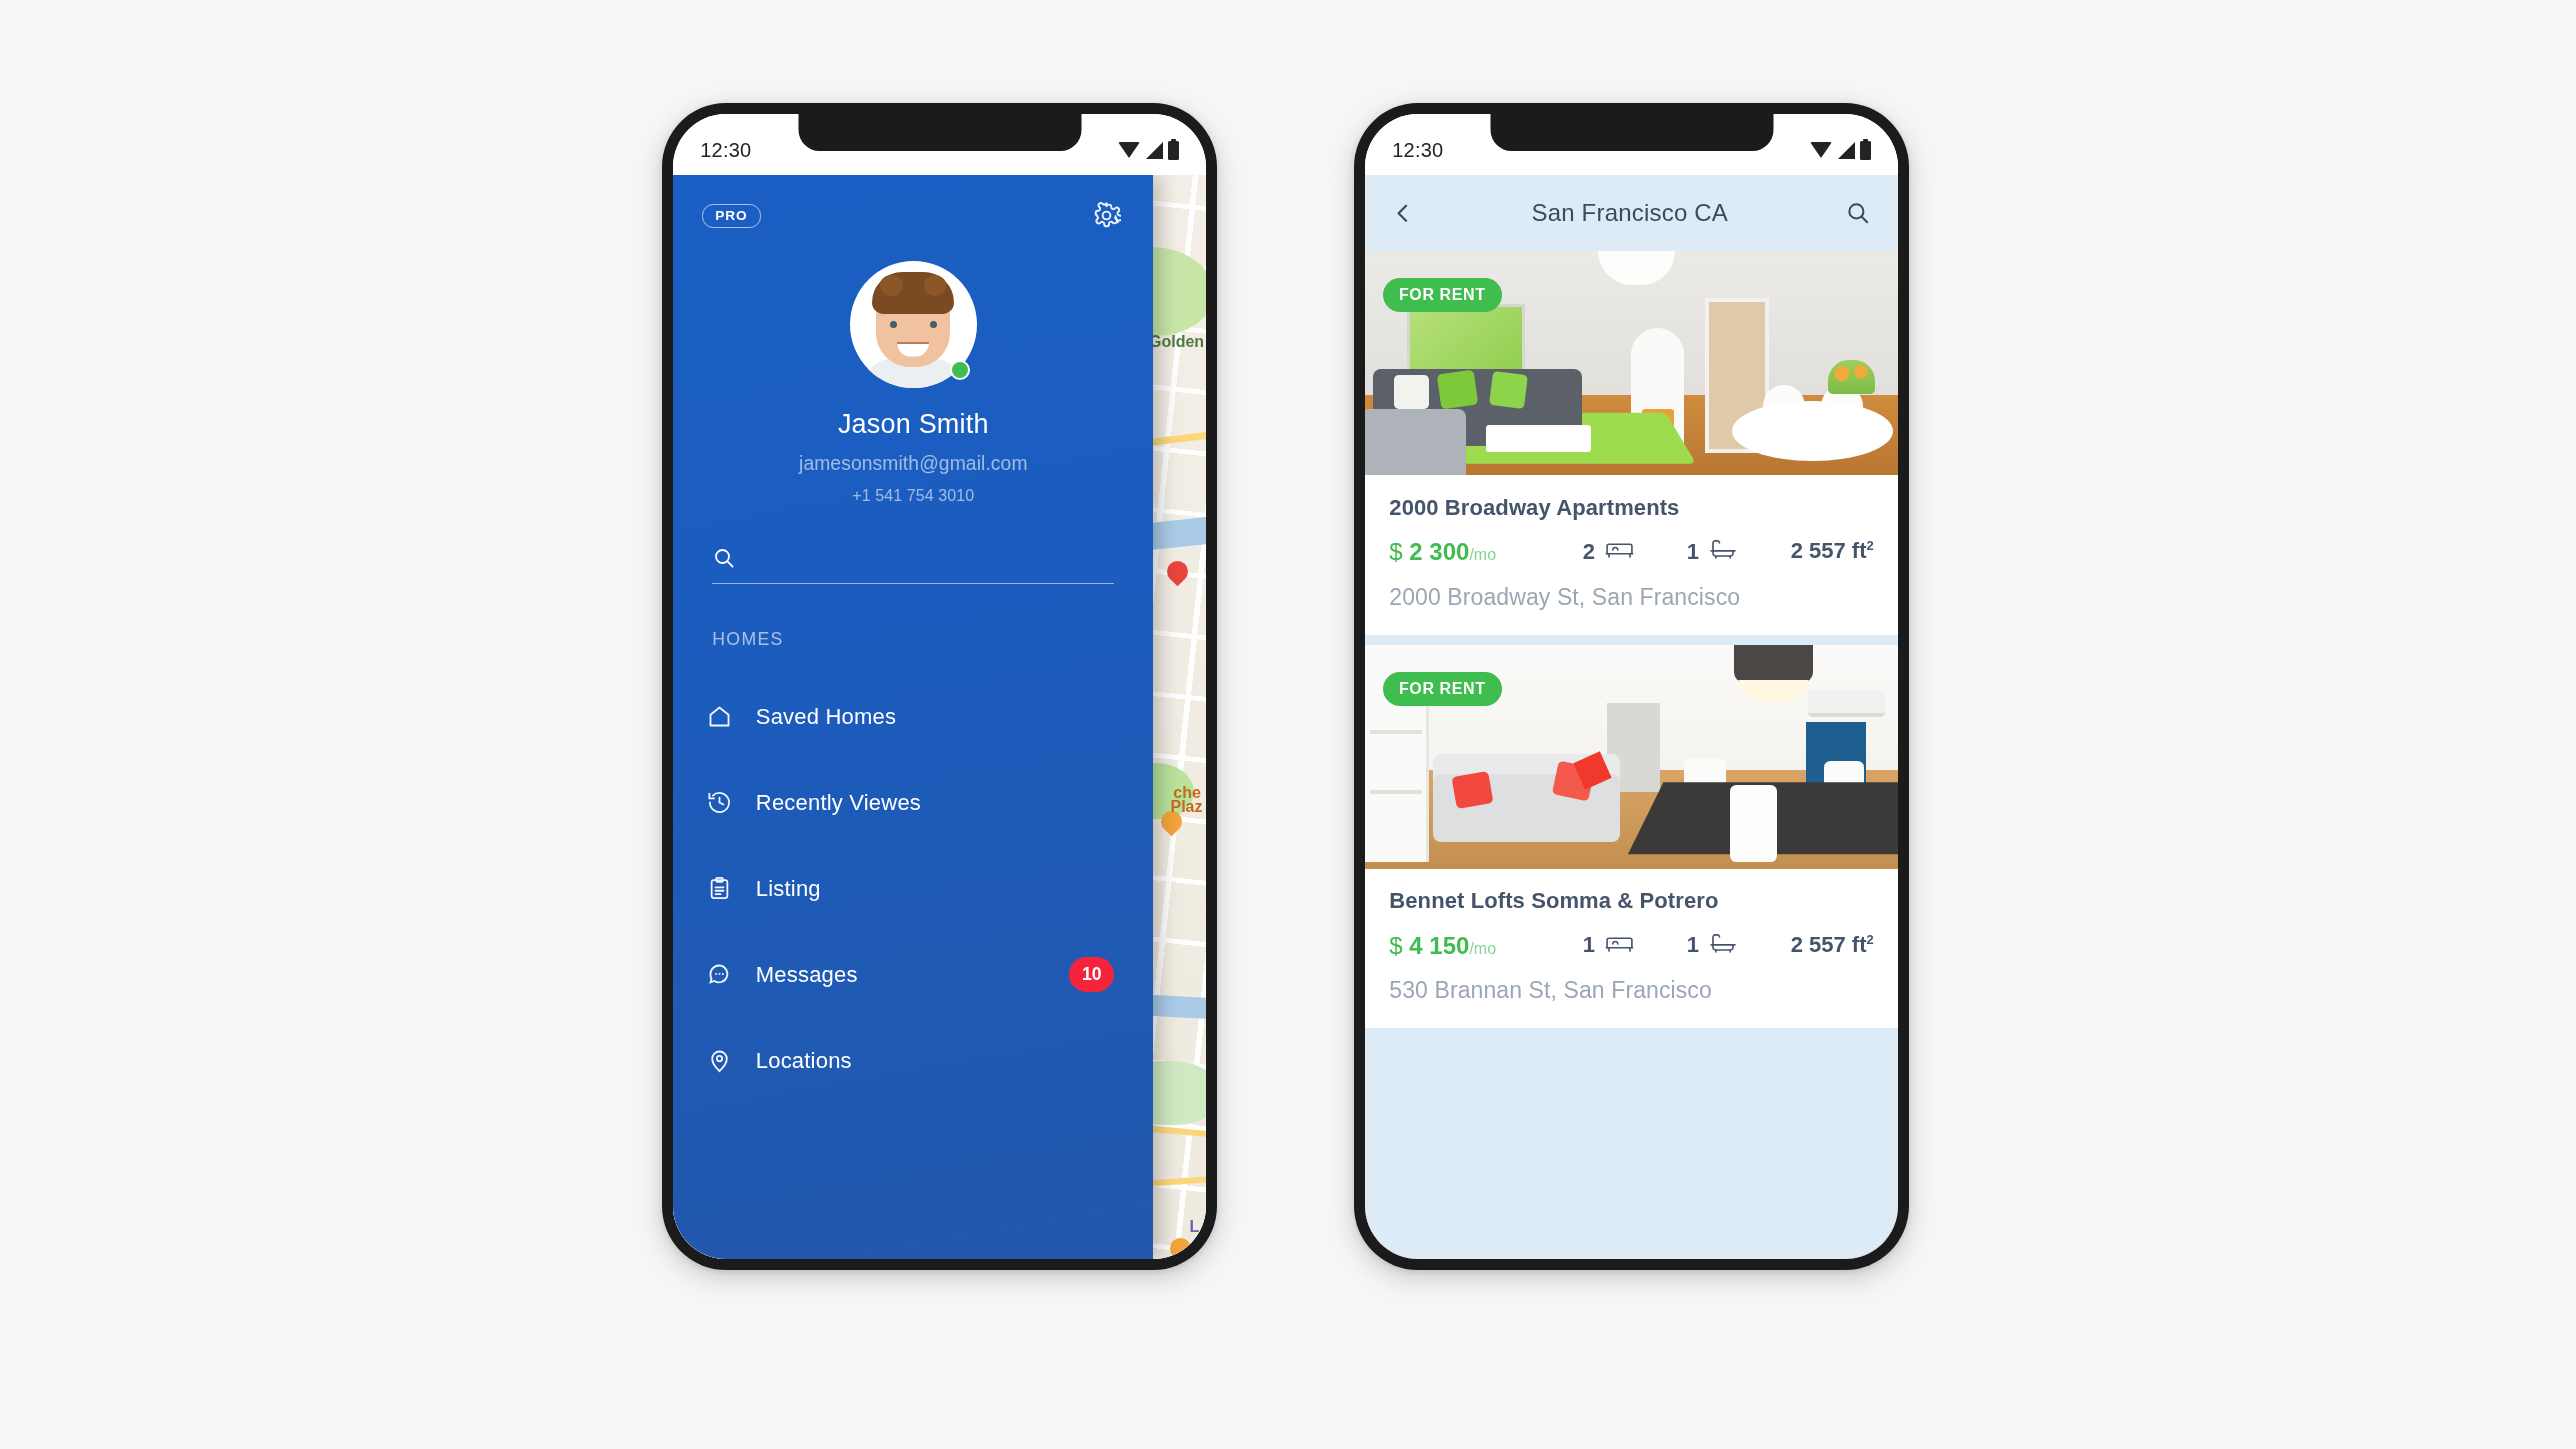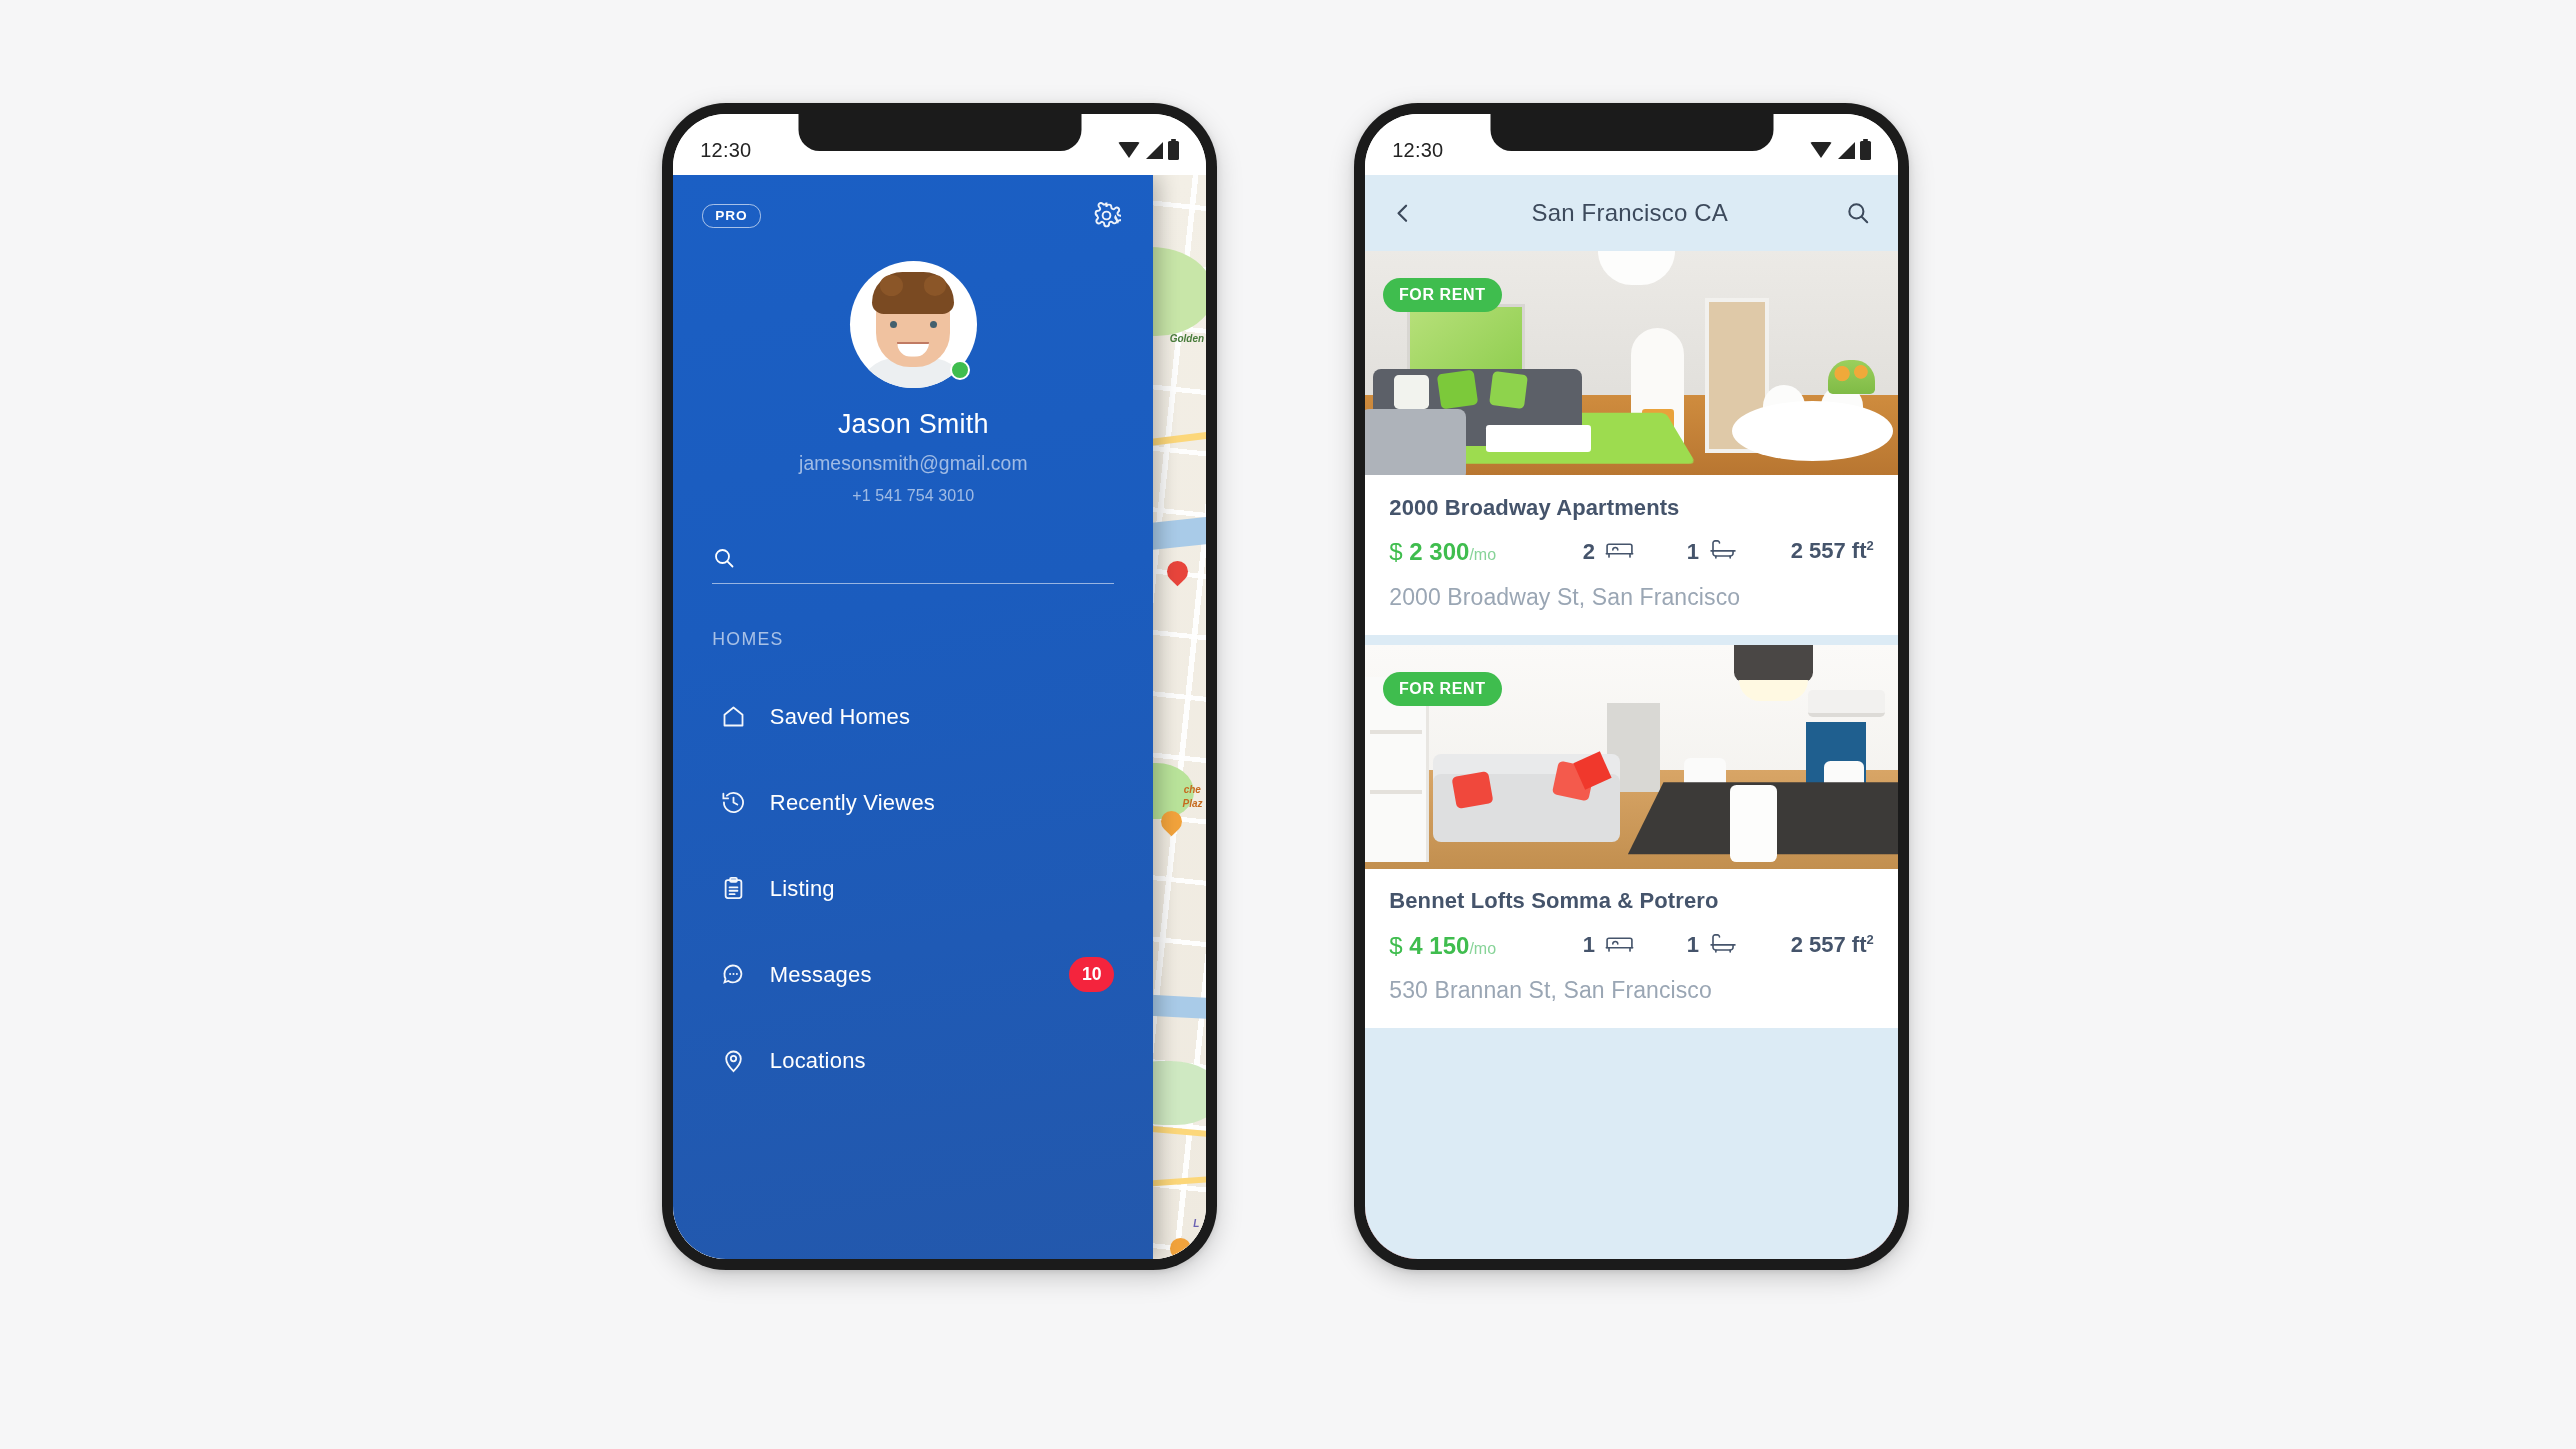--- a/index.html
+++ b/index.html
@@ -141,24 +141,23 @@
     position: absolute;
     width: 21px; height: 21px;
     border-radius: 50% 50% 50% 0;
     transform: rotate(-45deg);
   }
   .mp1 { background: #e8453c; top: 386px; right: 17.7px; }
   .mp2 { background: #f2a33c; top: 636px; right: 24px; }
   .mp3 { background: #f2a33c; top: 1063px; right: 14.5px; }
   .map-text {
     position: absolute;
-    font-size: 10px;
+    font-size: 16px;
     font-weight: 700;
     white-space: nowrap;
-    font-style: italic;
   }
   .mt1 { color: #4a7d3c; top: 158px; right: 1.6px; }
   .mt2 { color: #c66a1e; top: 609px; right: 4.8px; }
   .mt3 { color: #c66a1e; top: 623px; right: 3.2px; }
   .mt4 { color: #6a61b2; top: 1043px; right: 6.4px; }
 
   
   .drawer {
     position: absolute;
     top: 61px; left: 0; bottom: 0;
@@ -309,21 +308,21 @@
     color: rgba(255,255,255,0.62);
     font-size: 17.7px;
     letter-spacing: 1.3px;
     margin: 45px 0 0 39px;
   }
 
   .menu { margin-top: 24px; }
   .menu-item {
     display: flex;
     align-items: center;
-    padding: 0 47px;
+    padding: 0 33px;
     height: 86px;
     position: relative;
   }
   .menu-icon {
     width: 27px; height: 27px;
     flex: 0 0 27px;
     opacity: 0.95;
   }
   .menu-label {
     margin-left: 22.5px;

